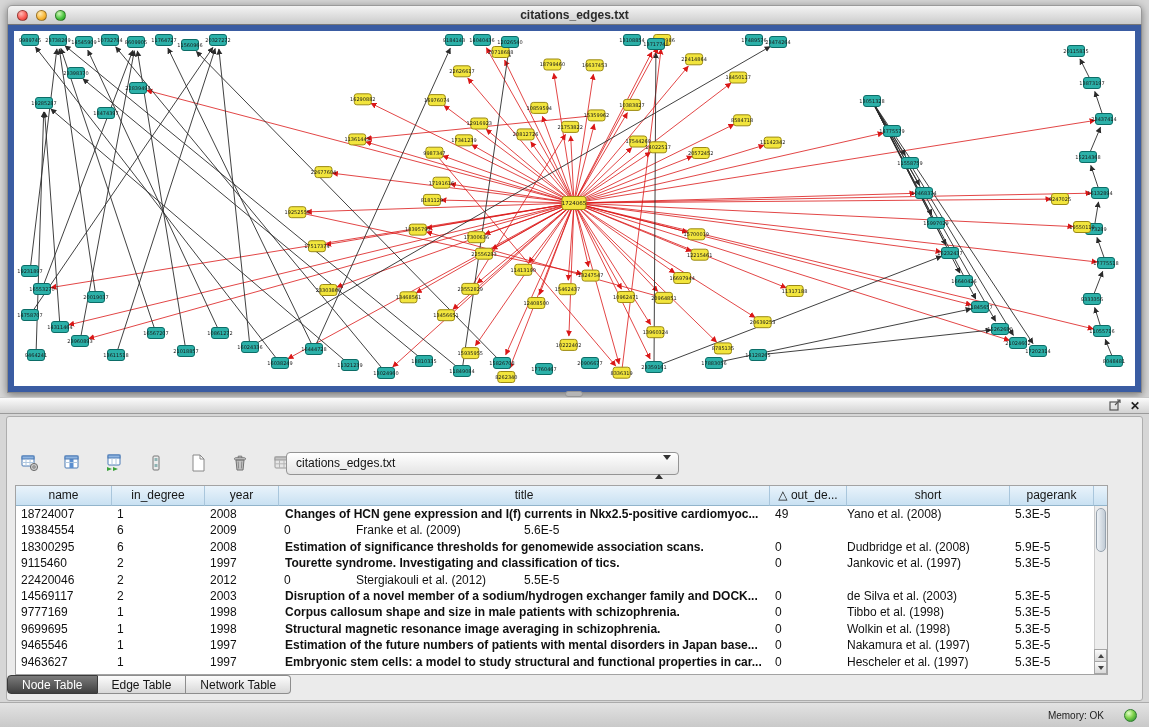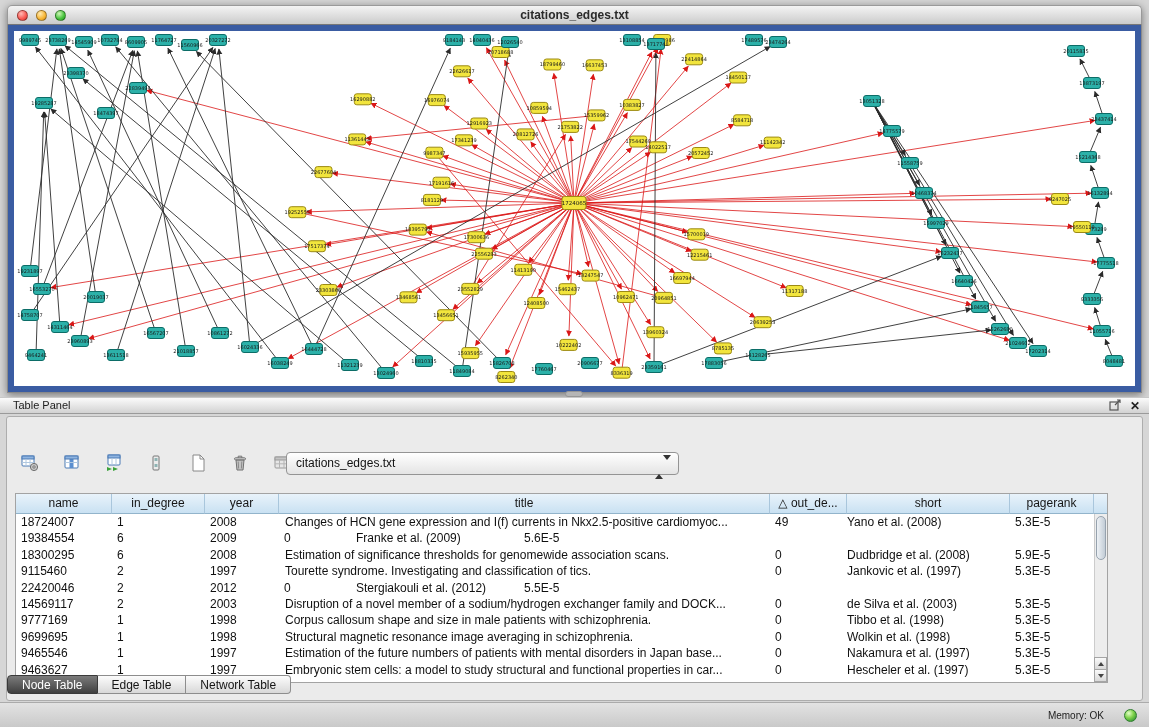--- a/index.html
+++ b/index.html
@@ -36,30 +36,30 @@
   .panel-body{position:absolute;left:6px;top:416px;width:1137px;height:285px;box-sizing:border-box;background:#ebebeb;border:1px solid #adadad;border-radius:3px;}
   .toolbar{position:absolute;left:10px;top:32px;height:27px;display:flex;align-items:center;gap:16px;}
   .tool-btn{width:26px;height:26px;display:flex;align-items:center;justify-content:center;border-radius:3px;}
   .fx{font-family:"Liberation Serif", serif;font-style:italic;font-size:14px;color:#222;}
   .combo{position:absolute;left:279px;top:35px;width:393px;height:23px;box-sizing:border-box;border:1px solid #949494;border-radius:4px;background:linear-gradient(#ffffff,#e4e4e4);font-size:12px;color:#111;line-height:21px;padding-left:9px;}
   .combo .arrows{position:absolute;right:7px;top:4px;}
   .arr-up{width:0;height:0;border-left:4px solid transparent;border-right:4px solid transparent;border-bottom:5px solid #333;}
   .arr-dn{width:0;height:0;border-left:4px solid transparent;border-right:4px solid transparent;border-top:5px solid #333;margin-top:2px;}
 
   
-  .table-scroll{position:absolute;left:8px;top:76px;width:1093px;height:190px;box-sizing:border-box;background:#ffffff;border:1px solid #a3a3a3;}
+  .table-scroll{position:absolute;left:8px;top:68px;width:1093px;height:190px;box-sizing:border-box;background:#ffffff;border:1px solid #a3a3a3;}
   .thead{display:flex;height:20px;}
   .hcell{box-sizing:border-box;height:20px;line-height:18px;text-align:center;font-size:12px;color:#161616;background:linear-gradient(#e9f3fb,#c9e1f2);border-right:1px solid #a9c6dc;border-bottom:1px solid #92b4cb;white-space:nowrap;overflow:hidden;}
   .hcell.corner{flex:1;border-right:none;}
   .c0{width:96px;} .c1{width:93px;} .c2{width:74px;} .c3{width:491px;} .c4{width:77px;} .c5{width:163px;} .c6{width:84px;}
   .tbody{position:absolute;left:0;top:20px;right:13px;bottom:0;overflow:hidden;}
   .trow{display:flex;height:16.4px;background:#fff;}
   .tcell{box-sizing:border-box;font-size:12px;line-height:16.4px;color:#101010;white-space:nowrap;overflow:hidden;}
   .tcell.c0,.tcell.c1,.tcell.c2,.tcell.c4,.tcell.c6{padding-left:5px;}
-  .tcell.c3{padding-left:6px;}
+  .tcell.c3{padding-left:6px;font-weight:bold;}
   .tcell.c5{text-align:left;}
   .vscroll{position:absolute;right:0;top:20px;bottom:0;width:13px;box-sizing:border-box;background:#ededed;border-left:1px solid #cccccc;}
   .vthumb{position:absolute;left:1px;top:2px;width:10px;height:44px;box-sizing:border-box;border-radius:5px;background:linear-gradient(90deg,#eef2f6,#c2ccd6);border:1px solid #96a2ae;}
   .vbtn{position:absolute;left:-1px;width:13px;height:13px;box-sizing:border-box;background:linear-gradient(#fafafa,#d9d9d9);border:1px solid #a5a5a5;display:flex;align-items:center;justify-content:center;}
   .vbtn.up{bottom:12px;}
   .vbtn.down{bottom:0;}
   .tri-up{width:0;height:0;border-left:3px solid transparent;border-right:3px solid transparent;border-bottom:4px solid #444;}
   .tri-dn{width:0;height:0;border-left:3px solid transparent;border-right:3px solid transparent;border-top:4px solid #444;}
 
   
@@ -463,21 +463,20 @@
             <text x="1068.0" y="197.8" font-size="5" text-anchor="middle" fill="#1a1a1a">19550119</text>
           </g>
         </svg>
     </div>
   </div>
 </div>
 
 <div class="splitter-notch"></div>
 
 <div class="panel-strip">
-  <div class="label">Table Panel</div>
   <div class="strip-icons">
     <span>
       <svg width="12" height="12" viewBox="0 0 12 12">
           <rect x="1" y="3" width="8" height="8" fill="none" stroke="#555" stroke-width="1.2"></rect>
           <path d="M6 6 L11 1 M8 1 h3 v3" fill="none" stroke="#555" stroke-width="1.2"></path>
         </svg>
     </span>
     <span class="strip-close">✕</span>
   </div>
 </div>

